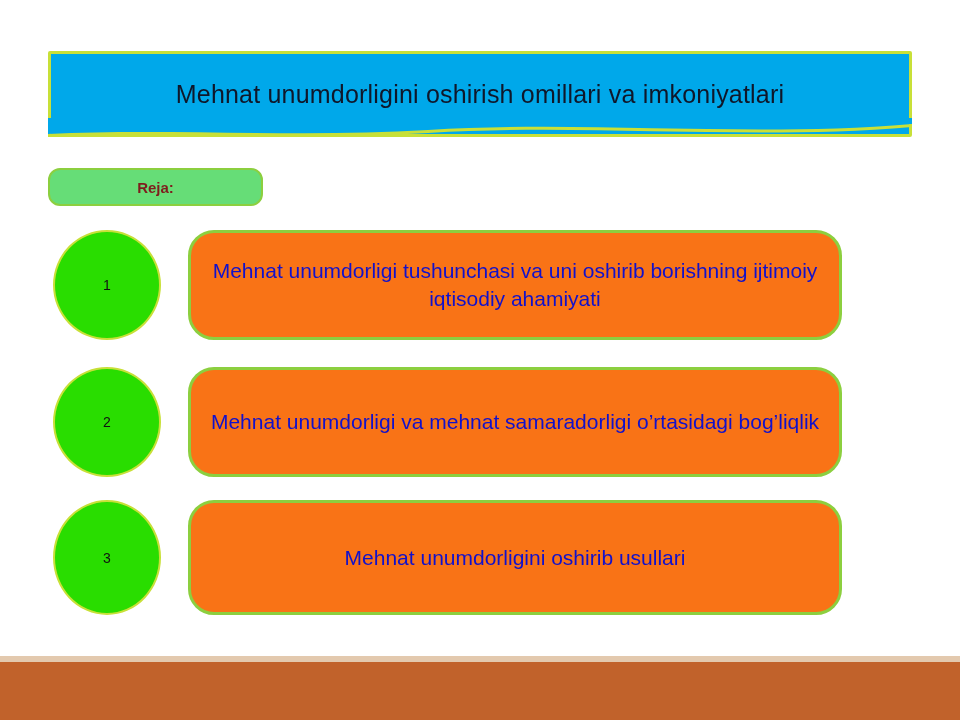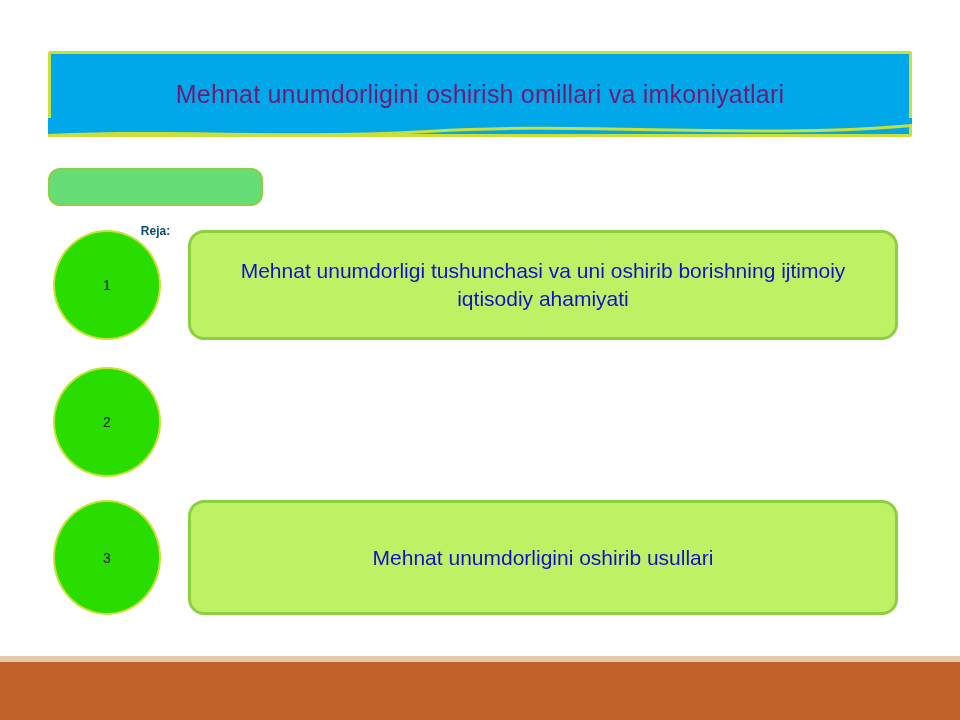--- a/index.html
+++ b/index.html
@@ -34,21 +34,21 @@
     box-sizing: border-box;
     border-radius: 2px;
   }
   .title-banner .title-text {
     position: absolute;
     left: 0;
     right: 0;
     top: 50%;
     transform: translateY(-50%);
     text-align: center;
-    color: #701a75;
+    color: #0f172a;
     font-size: 25px;
     font-family: "Liberation Sans", sans-serif;
     letter-spacing: 0.2px;
     padding: 0 12px;
     box-sizing: border-box;
   }
   
   .banner-wave {
     position: absolute;
     left: 48px;
@@ -71,25 +71,24 @@
     border-radius: 12px;
     box-sizing: border-box;
   }
   .reja-pill .reja-text {
     position: absolute;
     left: 0;
     right: 0;
     top: 50%;
     transform: translateY(-50%);
     text-align: center;
-    font-size: 12px;
+    font-size: 15px;
     font-weight: bold;
-    color: #0c4a6e;
-    font-family: "Liberation Sans", sans-serif;
-    margin-top: 44px;
+    color: #7f1d1d;
+    font-family: "Liberation Sans", sans-serif;
   }
 
   
   .row {
     position: absolute;
     left: 48px;
     width: 864px;
   }
   .row-1 { top: 230px; height: 110px; }
   .row-2 { top: 367px; height: 110px; }
@@ -115,25 +114,25 @@
     text-align: center;
     font-size: 14px;
     color: #111111;
     font-family: "Liberation Sans", sans-serif;
   }
 
   .text-box {
     position: absolute;
     left: 140px;
     top: 0;
-    width: 710px;
+    width: 654px;
     height: 100%;
-    background: #bef264;
+    background: #f97316;
     border: 3px solid #8CCF3F;
-    border-radius: 16px;
+    border-radius: 26px;
     box-sizing: border-box;
   }
   .text-box .box-text {
     position: absolute;
     left: 18px;
     right: 18px;
     top: 50%;
     transform: translateY(-50%);
     text-align: center;
     font-size: 21px;
@@ -184,20 +183,23 @@
     </div>
     <div class="text-box">
       <div class="box-text">Mehnat unumdorligi tushunchasi va uni oshirib borishning ijtimoiy iqtisodiy ahamiyati</div>
     </div>
   </div>
 
   <div class="row row-2">
     <div class="bullet-circle">
       <div class="bullet-num">2</div>
     </div>
+    <div class="text-box">
+      <div class="box-text">Mehnat unumdorligi va mehnat samaradorligi o’rtasidagi bog’liqlik</div>
+    </div>
   </div>
 
   <div class="row row-3">
     <div class="bullet-circle">
       <div class="bullet-num">3</div>
     </div>
     <div class="text-box">
       <div class="box-text">Mehnat unumdorligini oshirib usullari</div>
     </div>
   </div>

